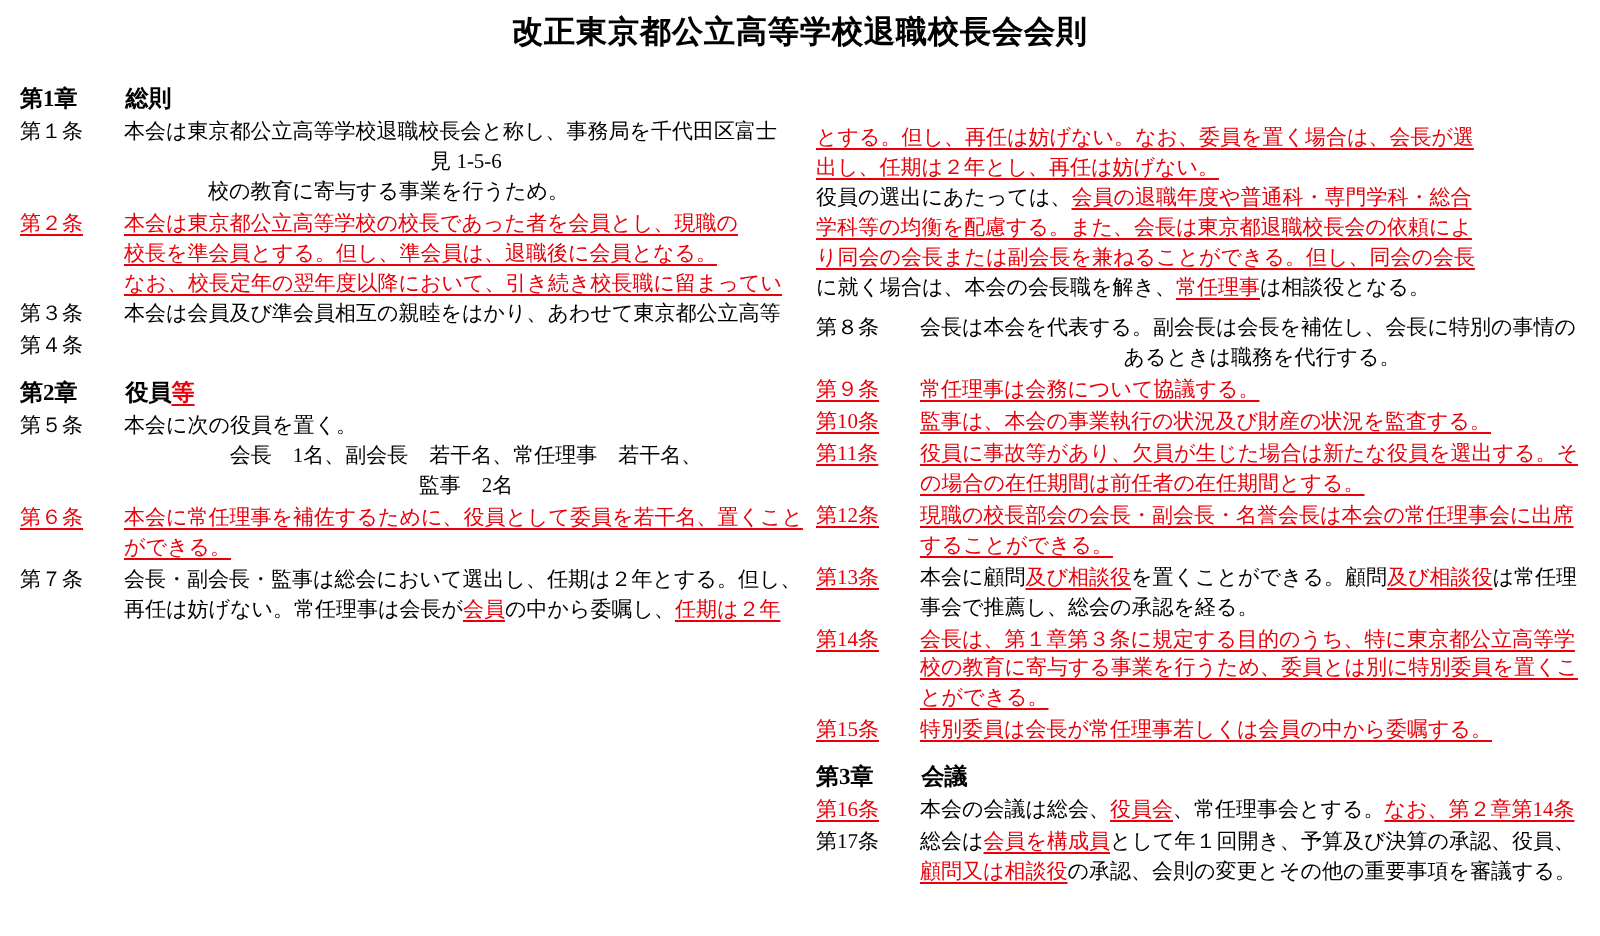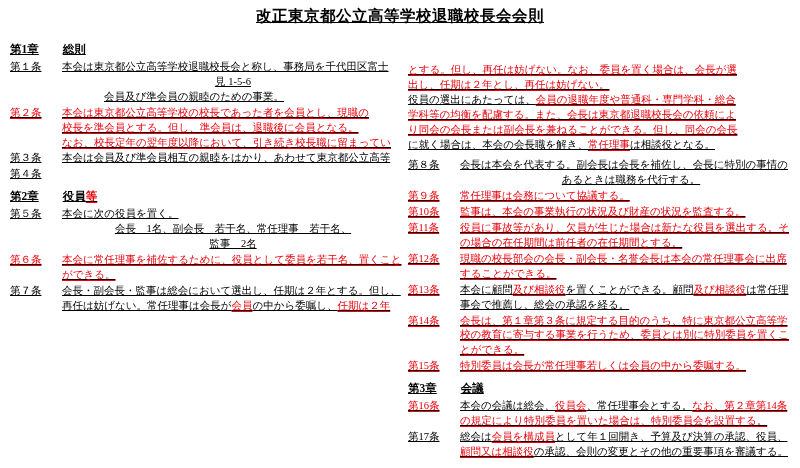--- a/index.html
+++ b/index.html
@@ -13,21 +13,20 @@
     font-family: "Liberation Serif", "DejaVu Serif", serif;
     color: #000000;
     overflow: hidden;
   }
   .page {
     position: relative;
     width: 800px;
     height: 468px;
     box-sizing: border-box;
     padding: 4px 10px 4px 10px;
-    text-decoration: underline;
   }
   .doc-title {
     text-align: center;
     font-size: 15.5px;
     font-weight: bold;
     letter-spacing: 0.5px;
     margin: 2px 0 8px 0;
     font-family: "Liberation Serif", "DejaVu Serif", serif;
   }
   .columns {
@@ -105,21 +104,21 @@
       <div class="chapter">
         <span class="ch-num">第1章</span>
         <span class="ch-name">総則</span>
       </div>
 
       <div class="article">
         <div class="art-label">第１条</div>
         <div class="art-body">
           <span class="line">本会は東京都公立高等学校退職校長会と称し、事務局を千代田区富士</span>
           <span class="line indent1">見 1-5-6</span>
-          <span class="line indent3">会員及び準会員の親睦のための事業。</span>
+          <span class="line indent3">校の教育に寄与する事業を行うため。</span>
         </div>
       </div>
 
       <div class="article">
         <div class="art-label ins">第２条</div>
         <div class="art-body">
           <span class="line ins">本会は東京都公立高等学校の校長であった者を会員とし、現職の</span>
           <span class="line ins">校長を準会員とする。但し、準会員は、退職後に会員となる。</span>
           <span class="line ins">なお、校長定年の翌年度以降において、引き続き校長職に留まってい</span>
         </div>
@@ -245,21 +244,20 @@
 
       <div class="chapter">
         <span class="ch-num">第3章</span>
         <span class="ch-name">会議</span>
       </div>
 
       <div class="article">
         <div class="art-label red-lbl">第16条</div>
         <div class="art-body">
           <span class="line"><span>本会の会議は総会、</span><span class="ins">役員会</span><span>、常任理事会とする。</span><span class="ins">なお、第２章第14条</span></span>
-          <span class="line ins">の規定により特別委員を置いた場合は、特別委員会を設置する。</span>
         </div>
       </div>
 
       <div class="article">
         <div class="art-label">第17条</div>
         <div class="art-body">
           <span class="line"><span>総会は</span><span class="ins">会員を構成員</span><span>として年１回開き、予算及び決算の承認、役員、</span></span>
           <span class="line"><span class="ins">顧問</span><span class="ins">又は相談役</span><span>の承認、会則の変更とその他の重要事項を審議する。</span></span>
         </div>
       </div>

